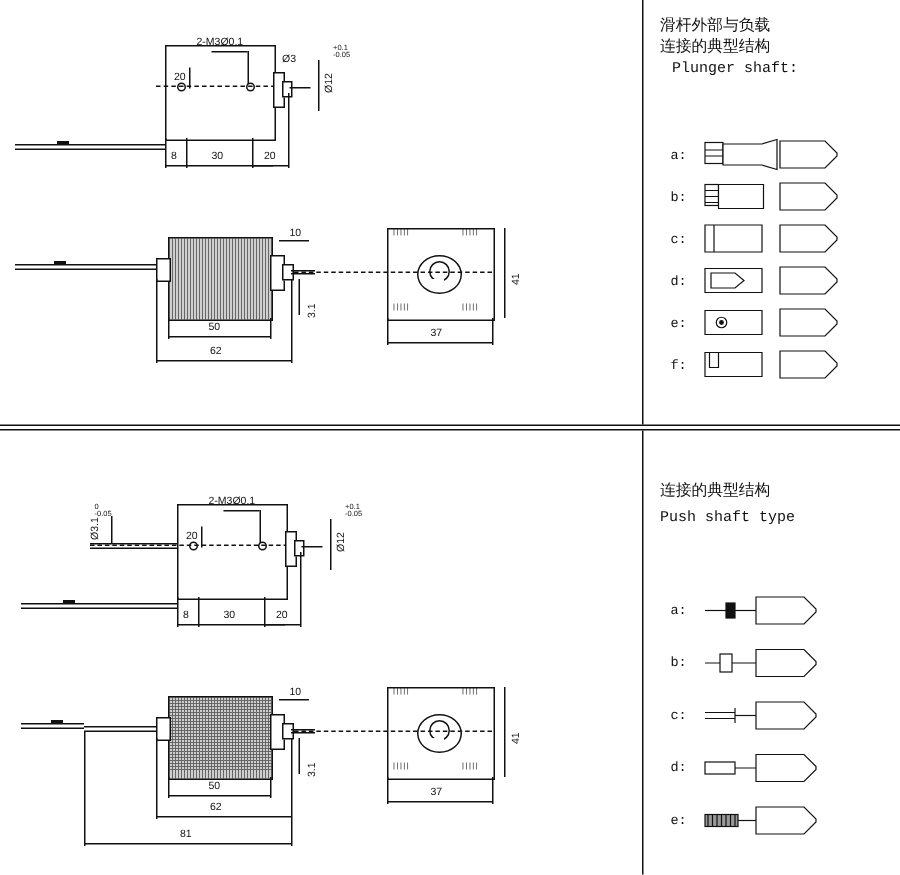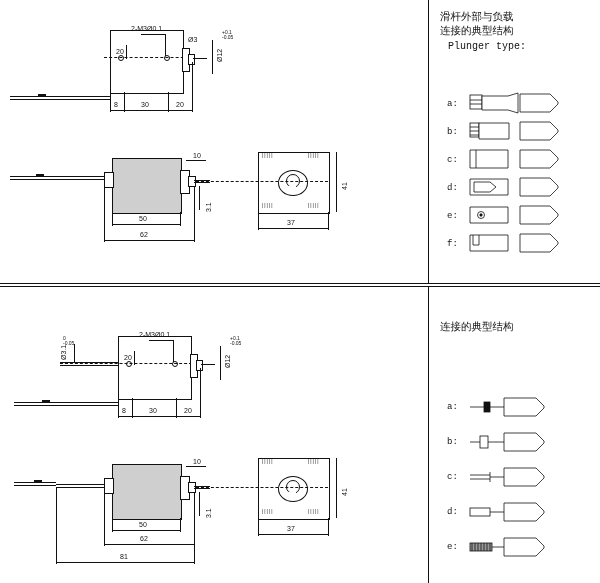--- a/index.html
+++ b/index.html
@@ -18,21 +18,21 @@
   .ln{position:absolute;background:#111;}
   .hl{height:1px;}
   .vl{width:1px;}
   .dash-h{position:absolute;height:0;border-top:1px dashed #111;}
 
   
   .divider{position:absolute;left:0;width:600px;height:1px;background:#111;}
 
   
   .rcol{position:absolute;width:160px;}
-  .cn{font-size:10.5px;line-height:14px;color:#111;font-family:Liberation Mono, monospace;}
+  .cn{font-size:10.5px;line-height:14px;color:#111;}
   .en{font-size:10px;font-family:"Liberation Mono",monospace;color:#111;}
   .rowlabel{position:absolute;font-size:9px;font-family:"Liberation Mono",monospace;}
 
   
   .rsep{position:absolute;width:1px;background:#111;}
 
   
   .coil{
     position:absolute;
     border:1px solid #111;
@@ -58,21 +58,21 @@
 
   <div class="divider" style="top:283px;"></div>
   <div class="divider" style="top:286px;"></div>
 
   <div class="rsep" style="left:428px;top:0;height:283px;"></div>
   <div class="rsep" style="left:428px;top:287px;height:296px;"></div>
 
   <div class="rcol" style="left:440px;top:10px;">
     <div class="cn">滑杆外部与负载</div>
     <div class="cn">连接的典型结构</div>
-    <div class="en" style="margin-top:3px;margin-left:8px;">Plunger type:</div>
+    <div class="en" style="margin-top:3px;margin-left:8px;">Plunger shaft:</div>
   </div>
 
   <div class="rowlabel" style="left:447px;top:99px;">a:</div>
   <div class="rowlabel" style="left:447px;top:127px;">b:</div>
   <div class="rowlabel" style="left:447px;top:155px;">c:</div>
   <div class="rowlabel" style="left:447px;top:183px;">d:</div>
   <div class="rowlabel" style="left:447px;top:211px;">e:</div>
   <div class="rowlabel" style="left:447px;top:239px;">f:</div>
 
   <div class="shape" style="left:468px;top:92px;">
@@ -128,20 +128,21 @@
       <g fill="none" stroke="#111" stroke-width="0.8">
         <path d="M2 3 h38 v16 h-38 z" fill="#fff"></path>
         <path d="M5 3 v10 h6 v-10"></path>
         <path d="M52 2 h30 l8 8 v2 l-8 8 h-30 z" fill="#fff"></path>
       </g>
     </svg>
   </div>
 
   <div class="rcol" style="left:440px;top:320px;">
     <div class="cn">连接的典型结构</div>
+    <div class="en" style="margin-top:6px;">Push shaft type</div>
   </div>
 
   <div class="rowlabel" style="left:447px;top:402px;">a:</div>
   <div class="rowlabel" style="left:447px;top:437px;">b:</div>
   <div class="rowlabel" style="left:447px;top:472px;">c:</div>
   <div class="rowlabel" style="left:447px;top:507px;">d:</div>
   <div class="rowlabel" style="left:447px;top:542px;">e:</div>
 
   <div class="shape" style="left:468px;top:396px;">
     <svg width="100" height="22" viewBox="0 0 100 22">

